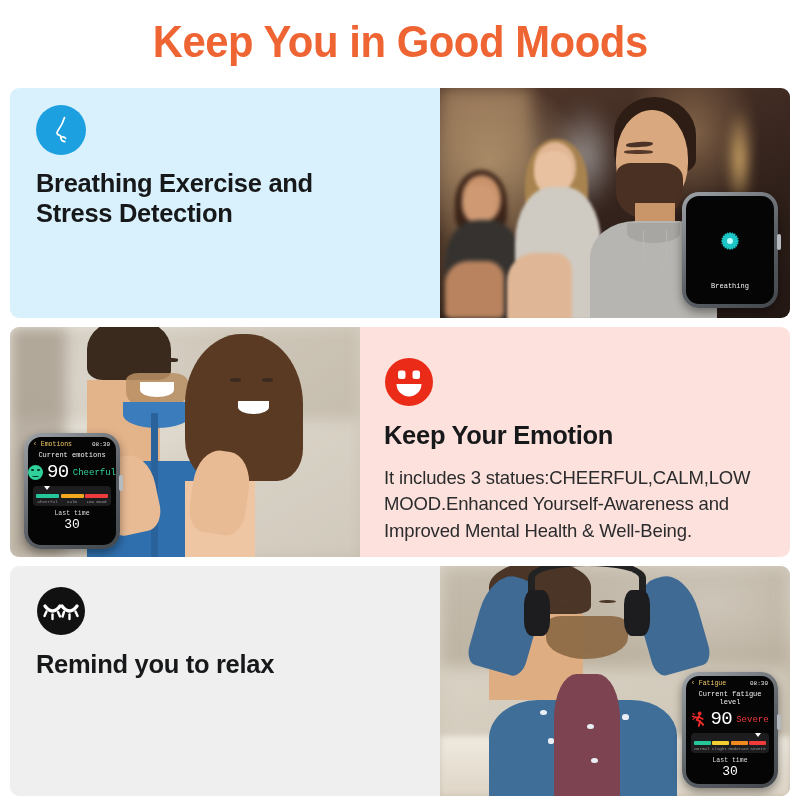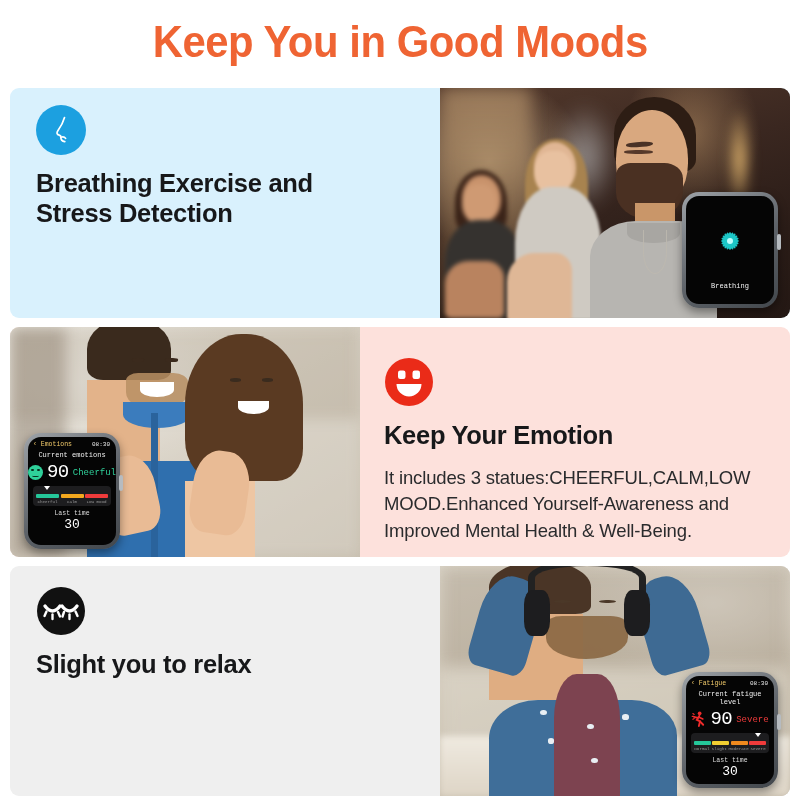--- a/index.html
+++ b/index.html
@@ -397,21 +397,21 @@
           <path d="M9 20 Q16.5 30 24 20" fill="none" stroke="#fff" stroke-width="3.4" stroke-linecap="round"></path>
           <path d="M26 20 Q33.5 30 41 20" fill="none" stroke="#fff" stroke-width="3.4" stroke-linecap="round"></path>
           <path d="M10.5 25.5 L8.5 30" stroke="#fff" stroke-width="2.4" stroke-linecap="round"></path>
           <path d="M16.5 28.5 L16.5 33" stroke="#fff" stroke-width="2.4" stroke-linecap="round"></path>
           <path d="M22 26 L24 30.5" stroke="#fff" stroke-width="2.4" stroke-linecap="round"></path>
           <path d="M28 26 L26.5 30.5" stroke="#fff" stroke-width="2.4" stroke-linecap="round"></path>
           <path d="M33.5 28.5 L33.5 33" stroke="#fff" stroke-width="2.4" stroke-linecap="round"></path>
           <path d="M39.5 25.5 L41.5 30" stroke="#fff" stroke-width="2.4" stroke-linecap="round"></path>
         </svg>
       </div>
-      <h2 class="panel-heading">Slight you to relax</h2>
+      <h2 class="panel-heading">Remind you to relax</h2>
     </div>
 
     <div class="panel-media">
       <div class="scene s3">
         <div class="bgblur"></div>
         <div class="sofa"></div>
         <div class="man">
           <div class="arm l"></div>
             <div class="arm r"></div>
           <div class="hair"></div>

